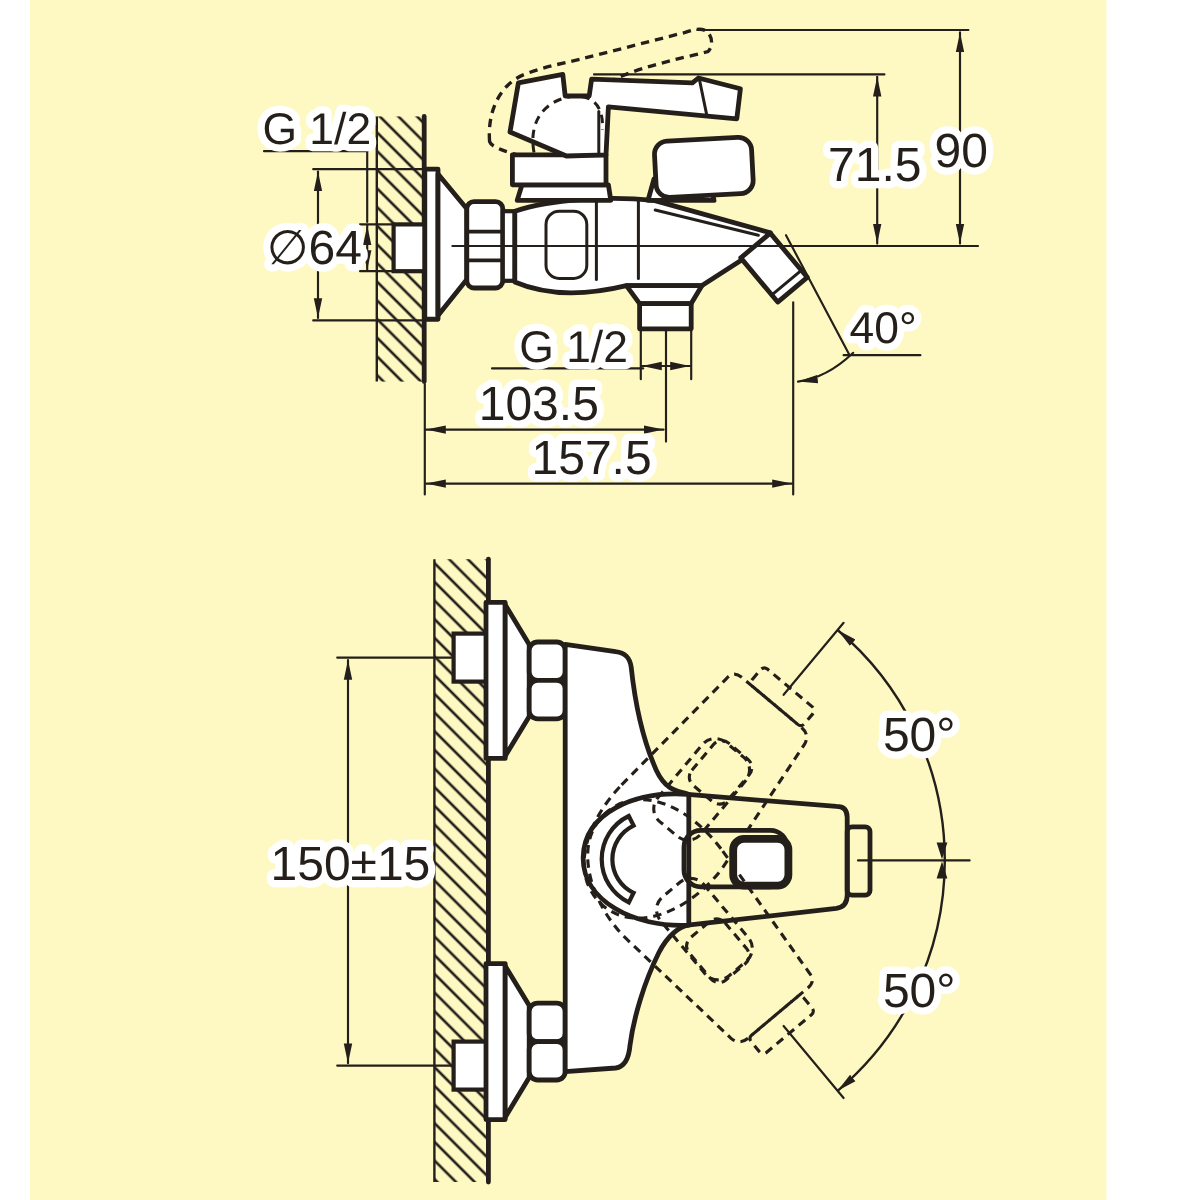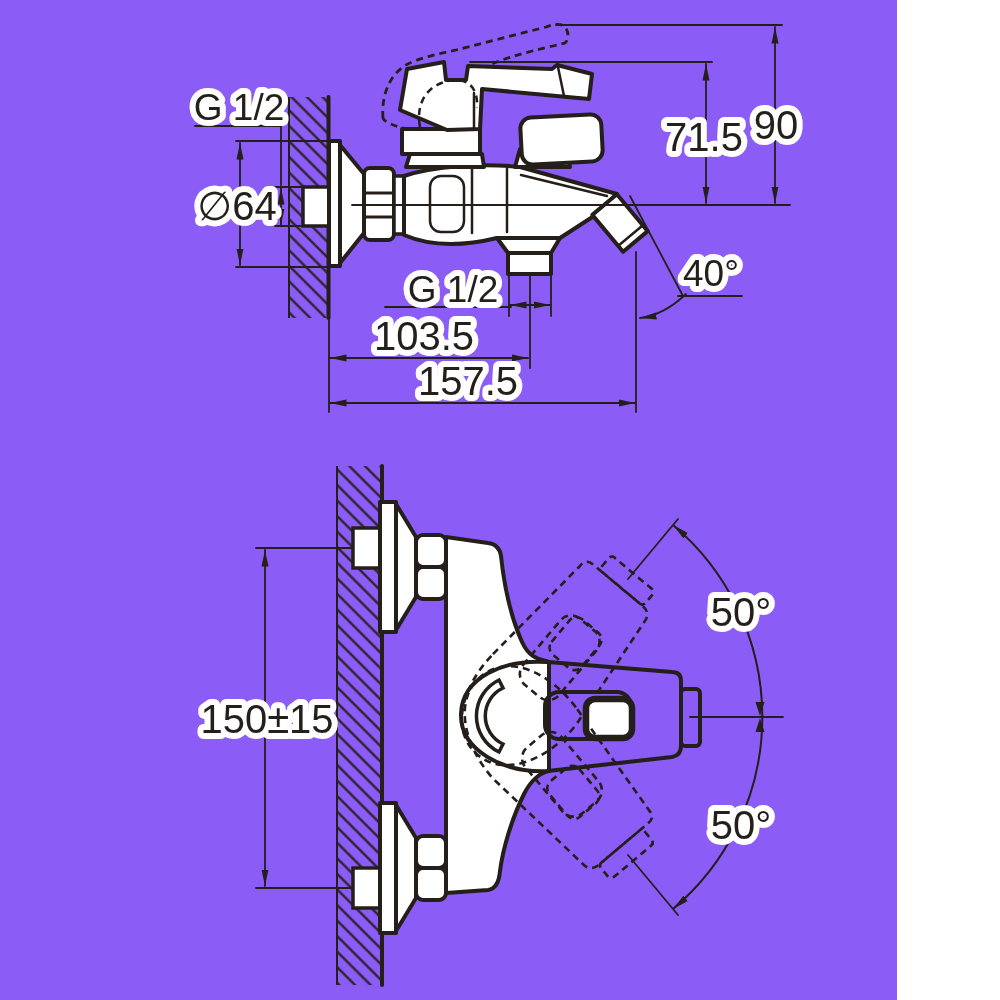--- a/index.html
+++ b/index.html
@@ -1,16 +1,16 @@
 <!DOCTYPE html>
 <html><head>
 <meta charset="utf-8">
 <style>
   html,body{margin:0;padding:0;background:#ffffff;}
-  .stage{width:897px;height:1000px;position:relative;background:#8b5cf6;}
+  .stage{width:897px;height:1000px;position:relative;background:#fef9c3;margin-left:25px;}
   svg{display:block;}
   .ln{stroke:#241f1a;fill:none;}
   .bold{stroke-width:4;stroke-linejoin:round;stroke-linecap:round;}
   .med{stroke-width:2.5;stroke-linejoin:round;stroke-linecap:round;}
   .thin{stroke-width:1.8;stroke-linecap:round;}
   .wfill{fill:#ffffff;}
   .dash{stroke-dasharray:7 5;}
   .dim-text{
     font-family:"Liberation Sans","DejaVu Sans",sans-serif;
     font-size:40px; fill:#241f1a; text-anchor:middle;

